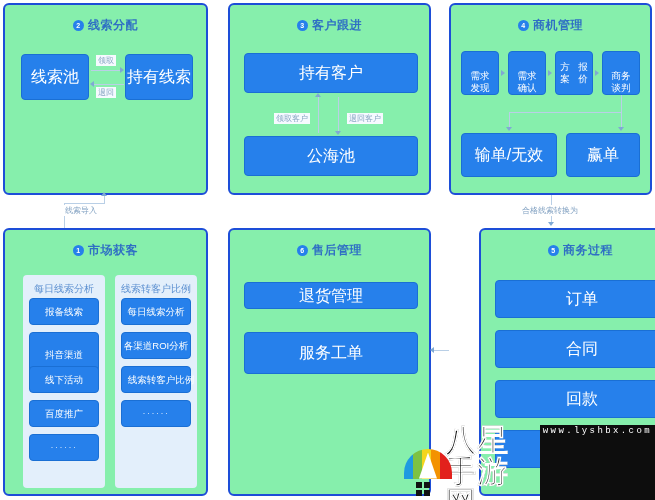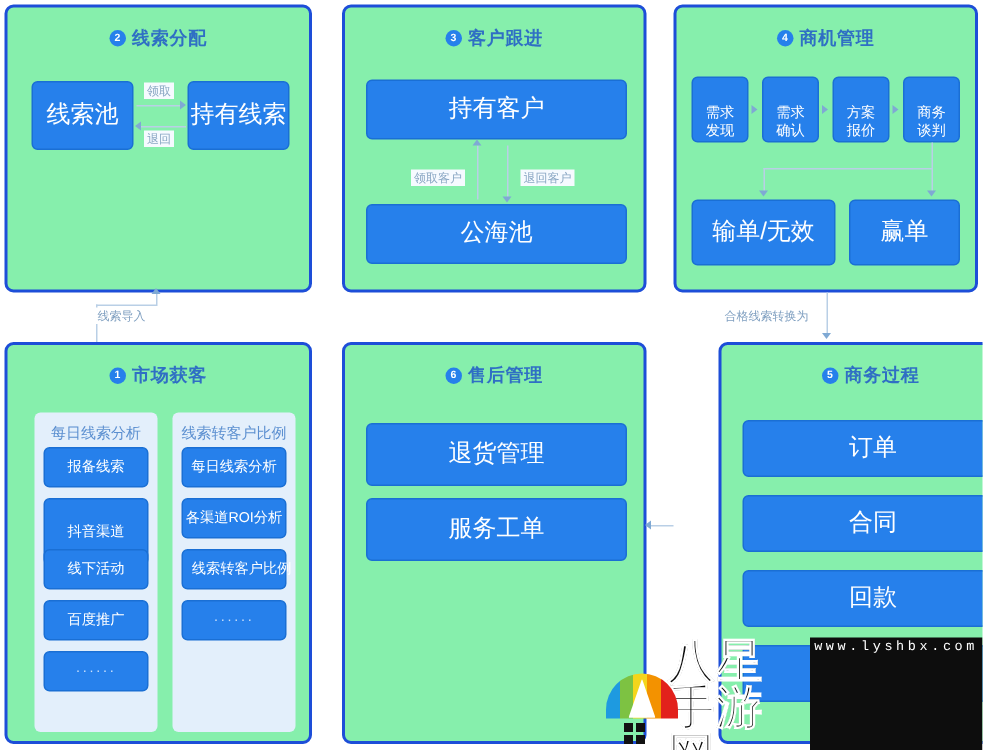--- a/index.html
+++ b/index.html
@@ -183,21 +183,21 @@
       <span>发现</span>
     </div>
     <div class="arrow right" style="left:50px; top:65px;"></div>
 
     <div class="node wrap small" style="left:57px; top:46px; width:38px; height:44px; flex-direction:column;">
       <span>需求</span>
       <span>确认</span>
     </div>
     <div class="arrow right" style="left:97px; top:65px;"></div>
 
-    <div class="node wrap small" style="left:104px; top:46px; width:38px; height:44px; flex-direction:column;">
+    <div class="node wrap small" style="left:104px; top:46px; width:38px; height:44px; flex-direction:row;">
       <span>方案</span>
       <span>报价</span>
     </div>
     <div class="arrow right" style="left:144px; top:65px;"></div>
 
     <div class="node wrap small" style="left:151px; top:46px; width:38px; height:44px; flex-direction:column;">
       <span>商务</span>
       <span>谈判</span>
     </div>
 
@@ -234,21 +234,21 @@
     <div class="node small" style="left:116px; top:102px; width:70px; height:27px;">各渠道ROI分析</div>
     <div class="node small" style="left:116px; top:136px; width:70px; height:27px;padding-left:10px;">线索转客户比例</div>
     <div class="node dots" style="left:116px; top:170px; width:70px; height:27px;">······</div>
   </div>
 
   <div class="panel" style="left:228px; top:228px; width:203px; height:268px;">
     <div class="panel-title">
       <span class="num">6</span>
       <span>售后管理</span>
     </div>
-    <div class="node" style="left:14px; top:52px; width:174px; height:42px;">退货管理</div>
+    <div class="node" style="left:14px; top:52px; width:174px; height:27px;">退货管理</div>
     <div class="node" style="left:14px; top:102px; width:174px; height:42px;">服务工单</div>
   </div>
 
   <div class="panel" style="left:449px; top:228px; width:203px; height:268px;margin-left:30px;">
     <div class="panel-title">
       <span class="num">5</span>
       <span>商务过程</span>
     </div>
     <div class="node" style="left:14px; top:50px; width:174px; height:38px;">订单</div>
     <div class="node" style="left:14px; top:100px; width:174px; height:38px;">合同</div>
@@ -257,21 +257,21 @@
   </div>
 
   <div class="edge v" style="left:64px; top:203px; height:25px;"></div>
   <div class="edge h" style="left:64px; top:203px; width:40px;"></div>
   <div class="edge v" style="left:104px; top:195px; height:9px;"></div>
   <div class="arrow up" style="left:101px; top:192px;"></div>
   <div class="elabel onwhite" style="left:63px; top:205px;">线索导入</div>
 
   <div class="edge v" style="left:551px; top:195px; height:28px;"></div>
   <div class="arrow down" style="left:548px; top:222px;"></div>
-  <div class="elabel onwhite" style="left:481px; top:205px;">合格线索转换为</div>
+  <div class="elabel onwhite" style="left:520px; top:205px;">合格线索转换为</div>
 
   <div class="edge h" style="left:431px; top:350px; width:18px;"></div>
   <div class="arrow left" style="left:430px; top:347px;"></div>
 
   <div id="watermark">
     <div class="wm-arch">
       <div class="dome"></div>
       <div class="notch"></div>
       <div class="grid">
         <i></i>

